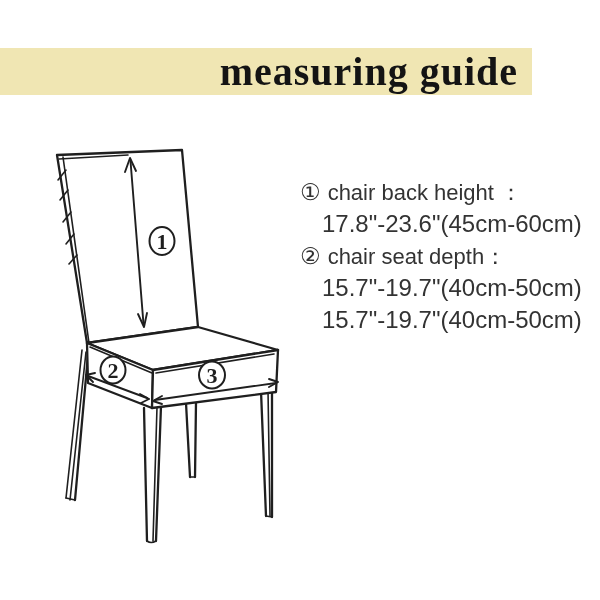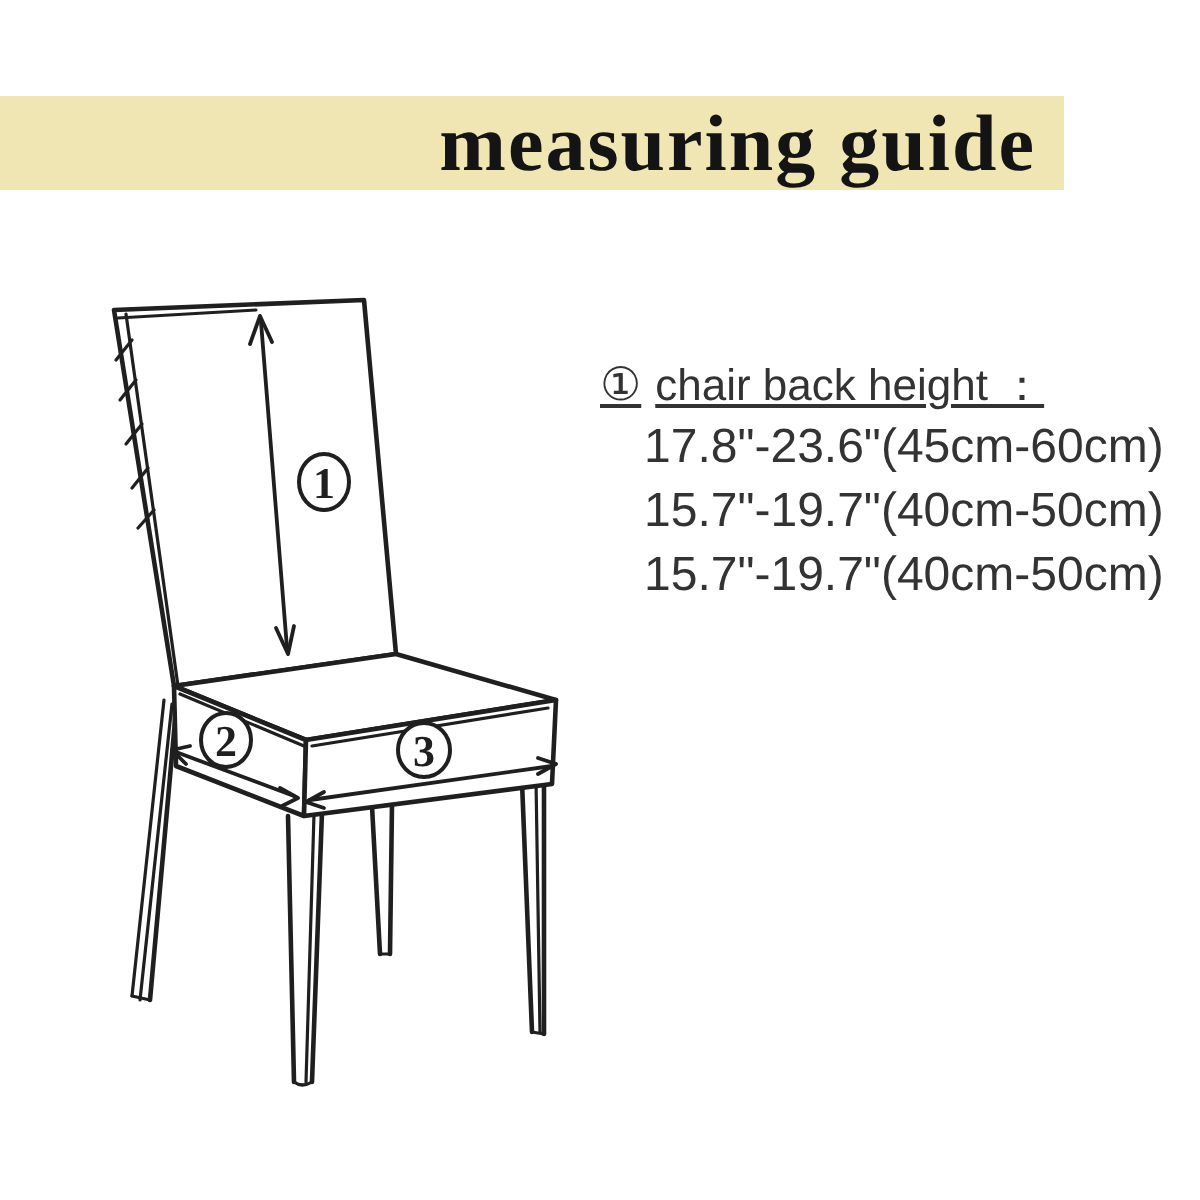--- a/index.html
+++ b/index.html
@@ -35,21 +35,21 @@
     font-family:"Liberation Serif","DejaVu Serif",serif;
     font-weight:700;font-size:22px;fill:var(--line,#1f1f1f);
     text-anchor:middle;
   }
 
   
   .specs{
     position:absolute;left:300px;top:176px;width:290px;
     color:var(--spec-text,#333);
   }
-  .spec-line{height:32px;line-height:32px;font-size:22px;white-space:nowrap;text-decoration:underline;}
+  .spec-line{height:32px;line-height:32px;font-size:22px;white-space:nowrap;}
   .spec-num{font-size:23px;margin-right:7px;}
   .spec-value{height:32px;line-height:32px;font-size:24px;padding-left:22px;white-space:nowrap;}
 </style>
 </head>
 <body>
 
 <div class="page">
 
   <div class="banner">
     <div class="banner-title">measuring guide</div>
@@ -132,20 +132,23 @@
   </svg>
 
   <div class="specs">
     <div class="spec">
       <div class="spec-line">
         <span class="spec-num">①</span><span class="spec-label">chair back height ：</span>
       </div>
       <div class="spec-value">17.8"-23.6"(45cm-60cm)</div>
     </div>
     <div class="spec">
+      <div class="spec-line">
+        <span class="spec-num">②</span><span class="spec-label">chair seat depth：</span>
+      </div>
       <div class="spec-value">15.7"-19.7"(40cm-50cm)</div>
     </div>
     <div class="spec">
       <div class="spec-value">15.7"-19.7"(40cm-50cm)</div>
     </div>
   </div>
 
 </div>
 
 </body></html>

